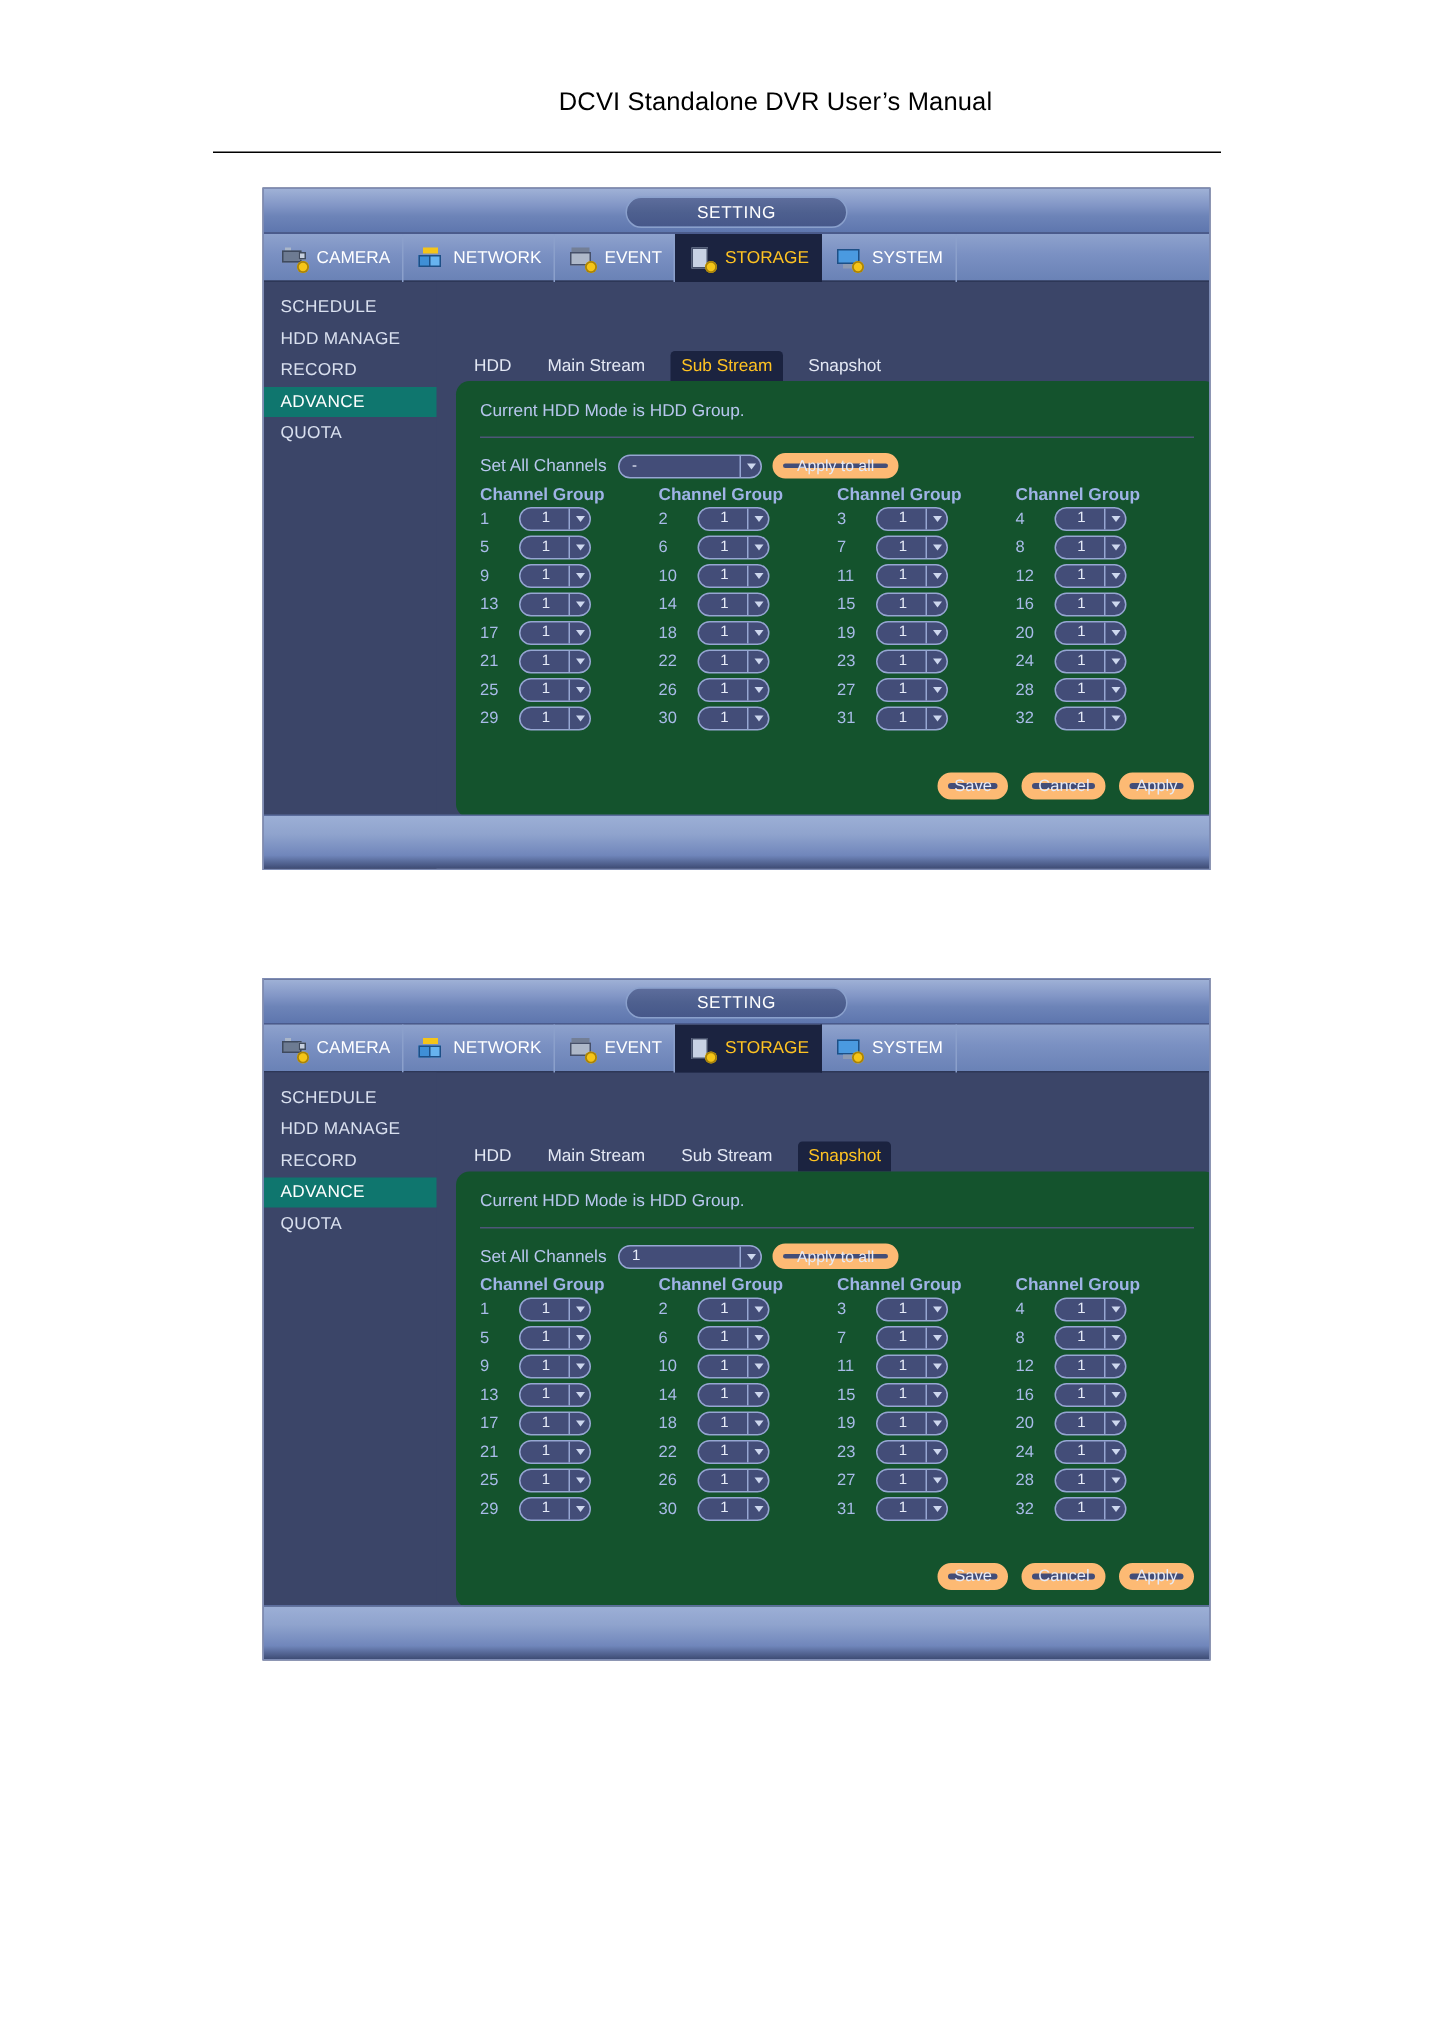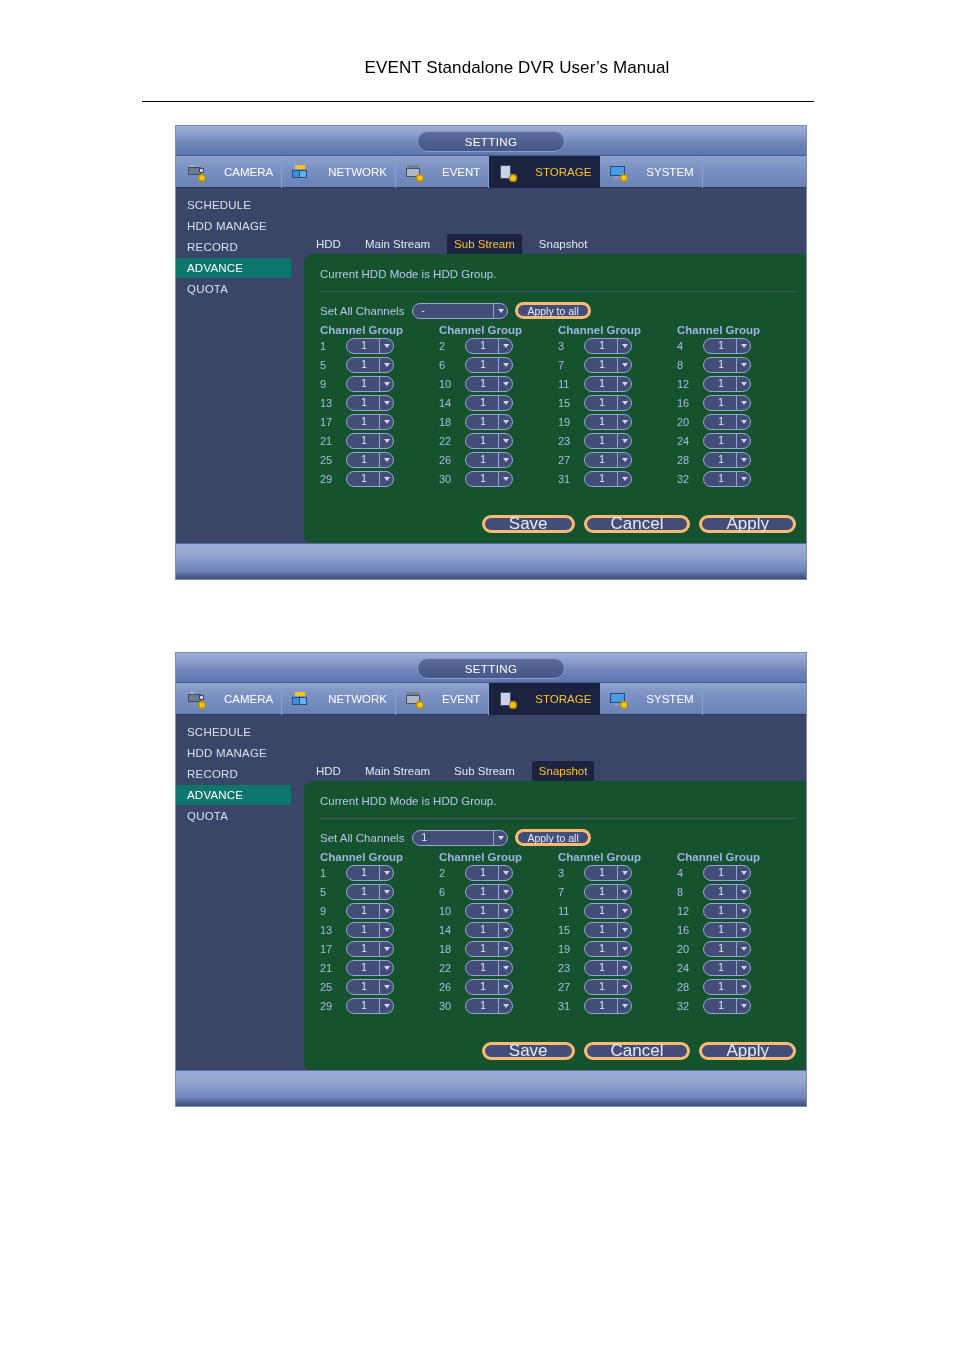--- a/index.html
+++ b/index.html
@@ -64,21 +64,21 @@
     padding: 0 8px 0 10px; height: 32px;
     color: #ffffff; font-size: 11.5px; white-space: nowrap;
     border-right: 1px solid #8ba0cb;
   }
   .navitem:first-child { padding-left: 12px; }
   .navitem.active {
     background: #1b2340;
     color: #ffc322;
     border-right: 1px solid #1b2340;
   }
-  .navitem .nav-label { margin-left: 19px; }
+  .navitem .nav-label { margin-left: 6px; }
   .navspacer { flex: 1 1 auto; border-right: none; }
 
   .nav-icon { position: relative; width: 17px; height: 15px; flex: 0 0 17px; }
   .nav-icon .gear {
     position: absolute; right: -1px; bottom: -2px;
     width: 8px; height: 8px; border-radius: 50%;
     background: #f5c518;
     box-shadow: 0 0 0 1.2px #a8820a inset;
   }
   
@@ -162,56 +162,56 @@
     border-top: 4px solid #cdd7ee;
   }
   .sel.wide { width: 96px; }
   .sel.wide .val { width: 82px; justify-content: flex-start; padding-left: 8px; }
   .sel.small { width: 48px; }
   .sel.small .val { width: 34px; }
 
   .btn {
     display: inline-flex; align-items: center; justify-content: center;
     height: 17px; padding: 0 9px;
-    border: 3px solid #fdba74; border-radius: 9px;
+    border: 7px solid #fdba74; border-radius: 9px;
     background: #434d78; color: #e6ebf8; font-size: 10.5px;
   }
   .applyall { margin-left: 7px; }
 
   
   .grid { margin-top: 4px; }
   .gridhead { display: flex; font-weight: bold; }
   .gridhead span {
     width: 119px; color: #9fb3e6; font-size: 11.5px;
   }
   .grow { display: flex; align-items: center; height: 19px; }
   .cell { width: 119px; display: flex; align-items: center; }
   .cell .num {
     width: 26px; color: #a9bbe8; font-size: 11px;
   }
 
   .footbtns {
     position: absolute; right: 16px; bottom: 12px;
     display: flex; gap: 9px;
   }
-  .footbtns .btn { height: 18px; padding: 0 24px; border-radius: 10px; font-size: 17px; }
+  .footbtns .btn { height: 18px; padding: 0 4px; border-radius: 10px; font-size: 11px; }
 
   .dvrfooter {
     position: absolute; left: 0; right: 0; bottom: 0; height: 36px;
     background: linear-gradient(to bottom, #9cafd6 0%, #8fa3cd 35%, #7086bb 75%, #3e4c75 100%);
     border-top: 1px solid #5b6c9c;
   }
 </style>
 </head>
 <body>
 
 <div class="page">
 
   <div class="doc-header">
-    <span class="doc-title">EVENT Standalone DVR User’s Manual</span>
+    <span class="doc-title">DCVI Standalone DVR User’s Manual</span>
   </div>
   <div class="doc-rule"></div>
 
   <div class="dvr one" id="dvr-1">
       <div class="titlebar">
         <div class="setting-pill">SETTING</div>
       </div>
       <div class="mainnav">
         <div class="navitem">
           <span class="nav-icon ic-camera">

